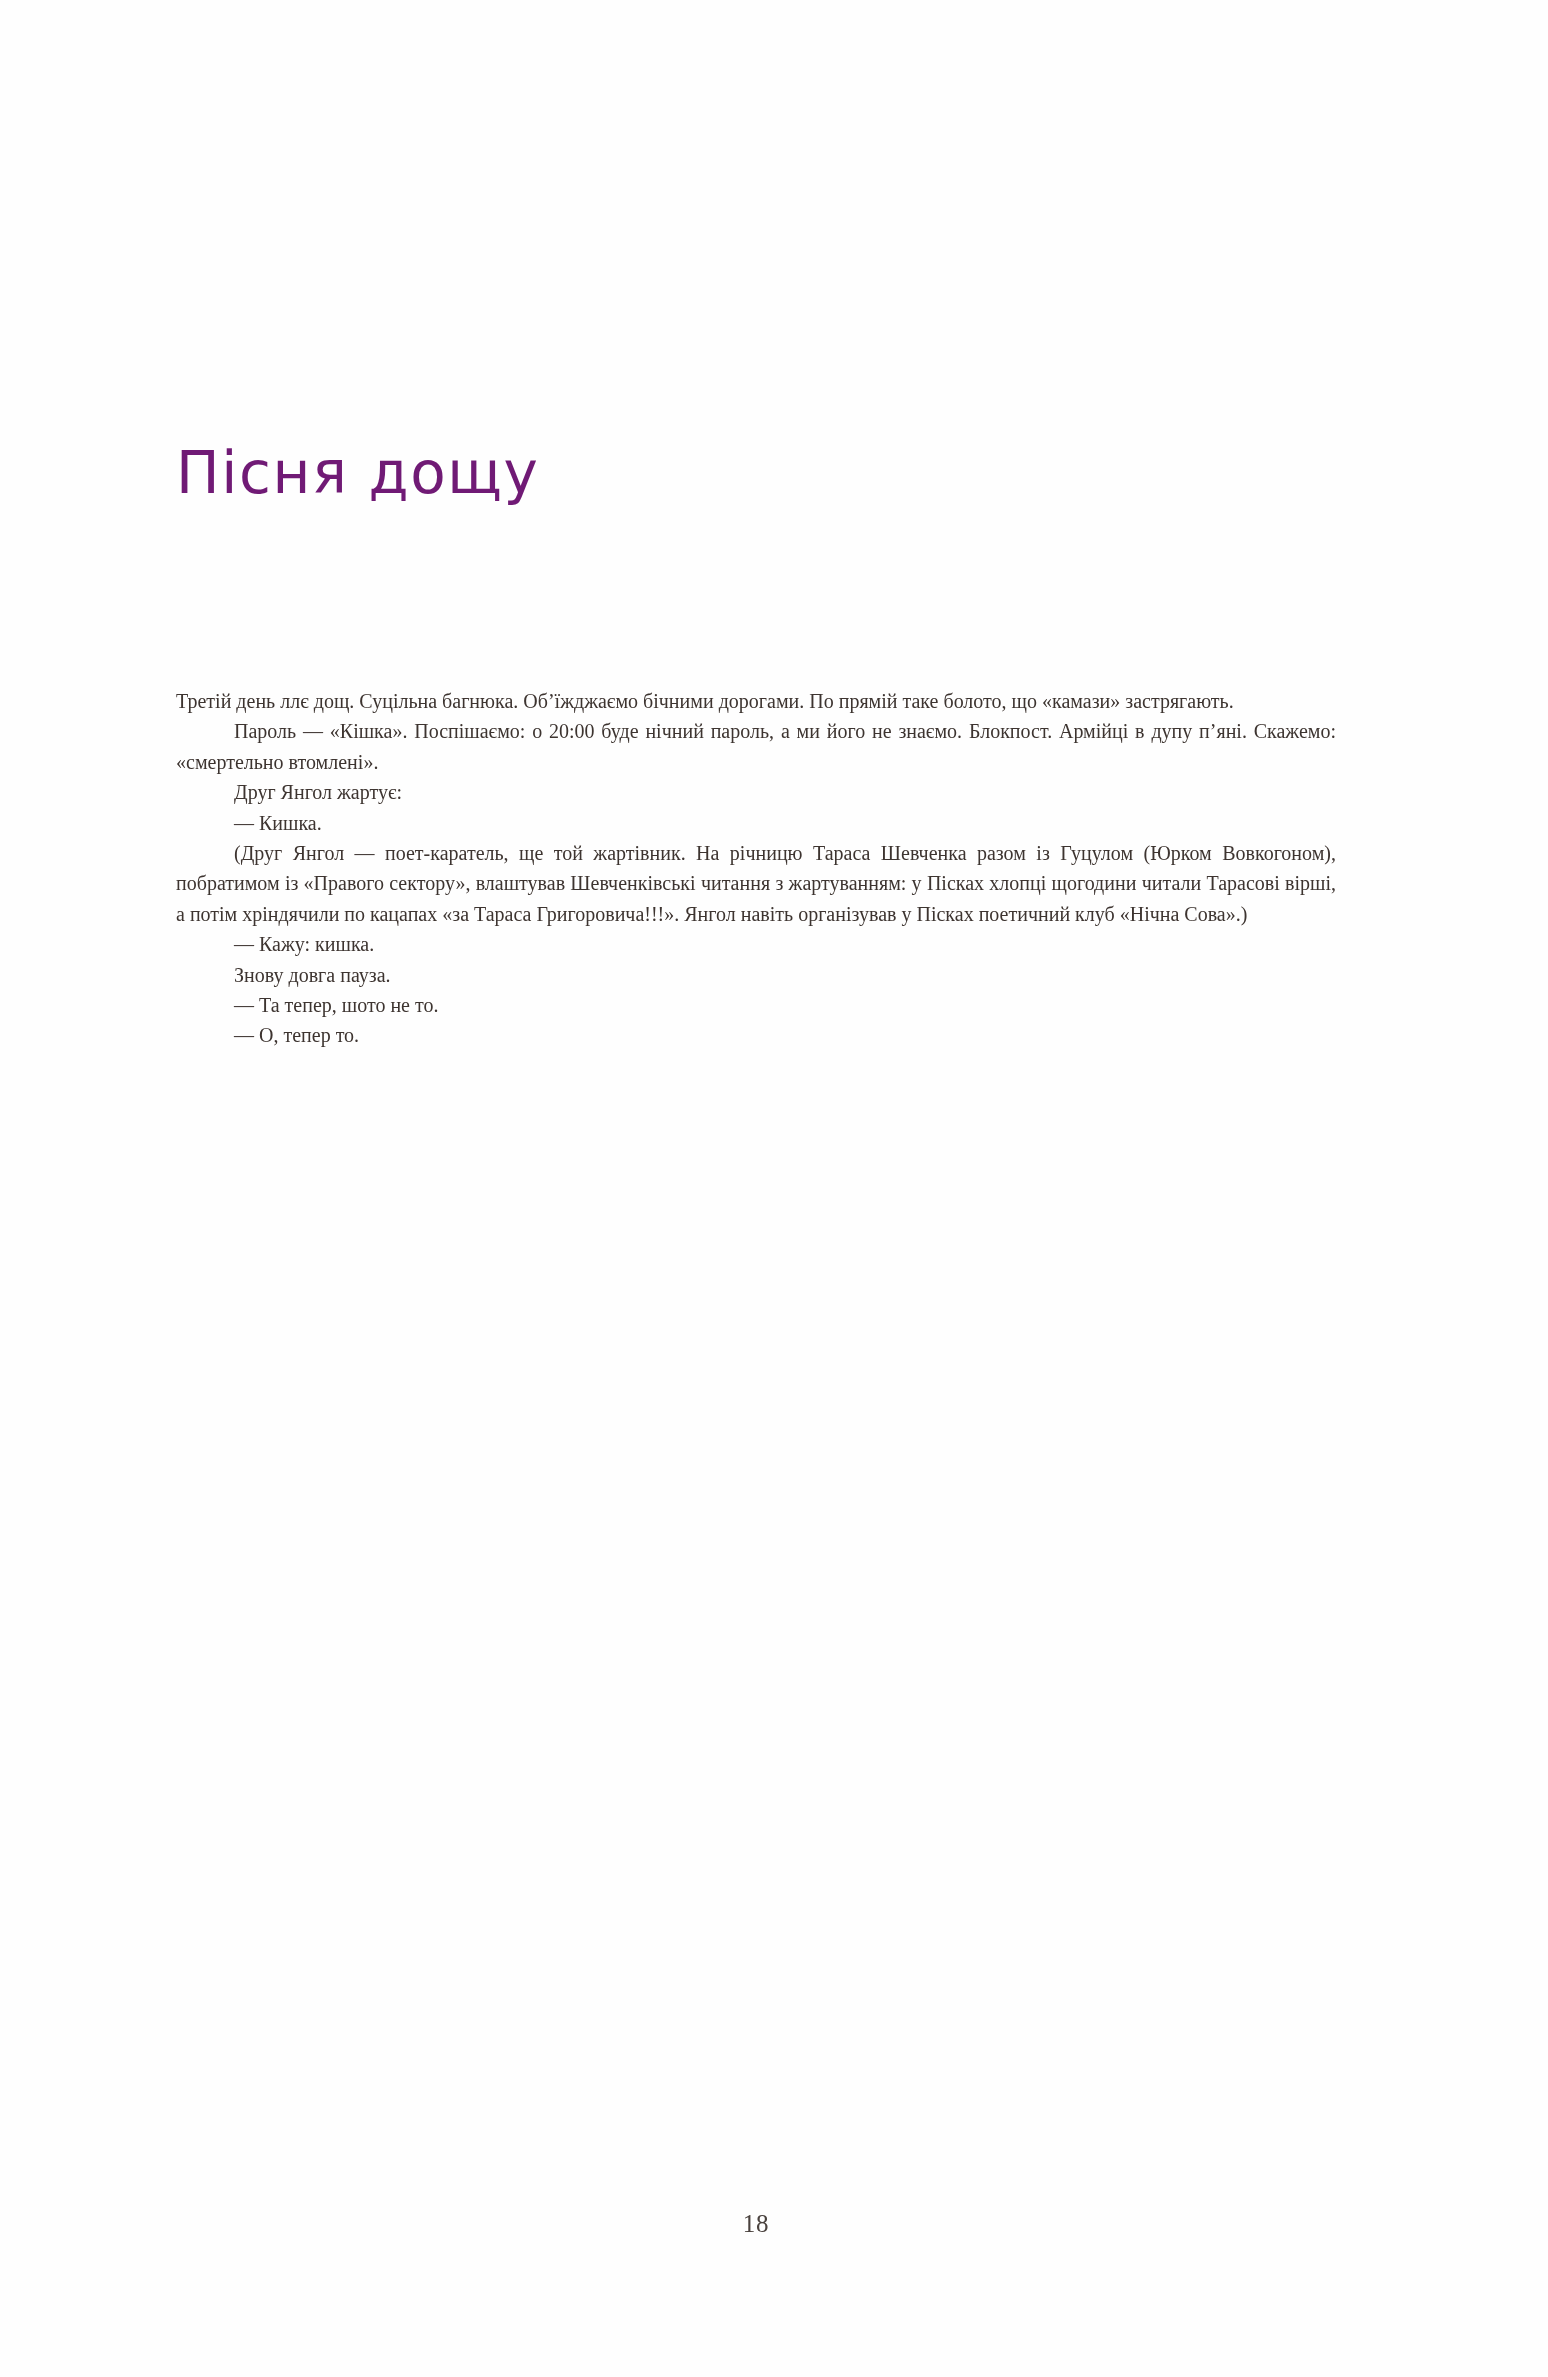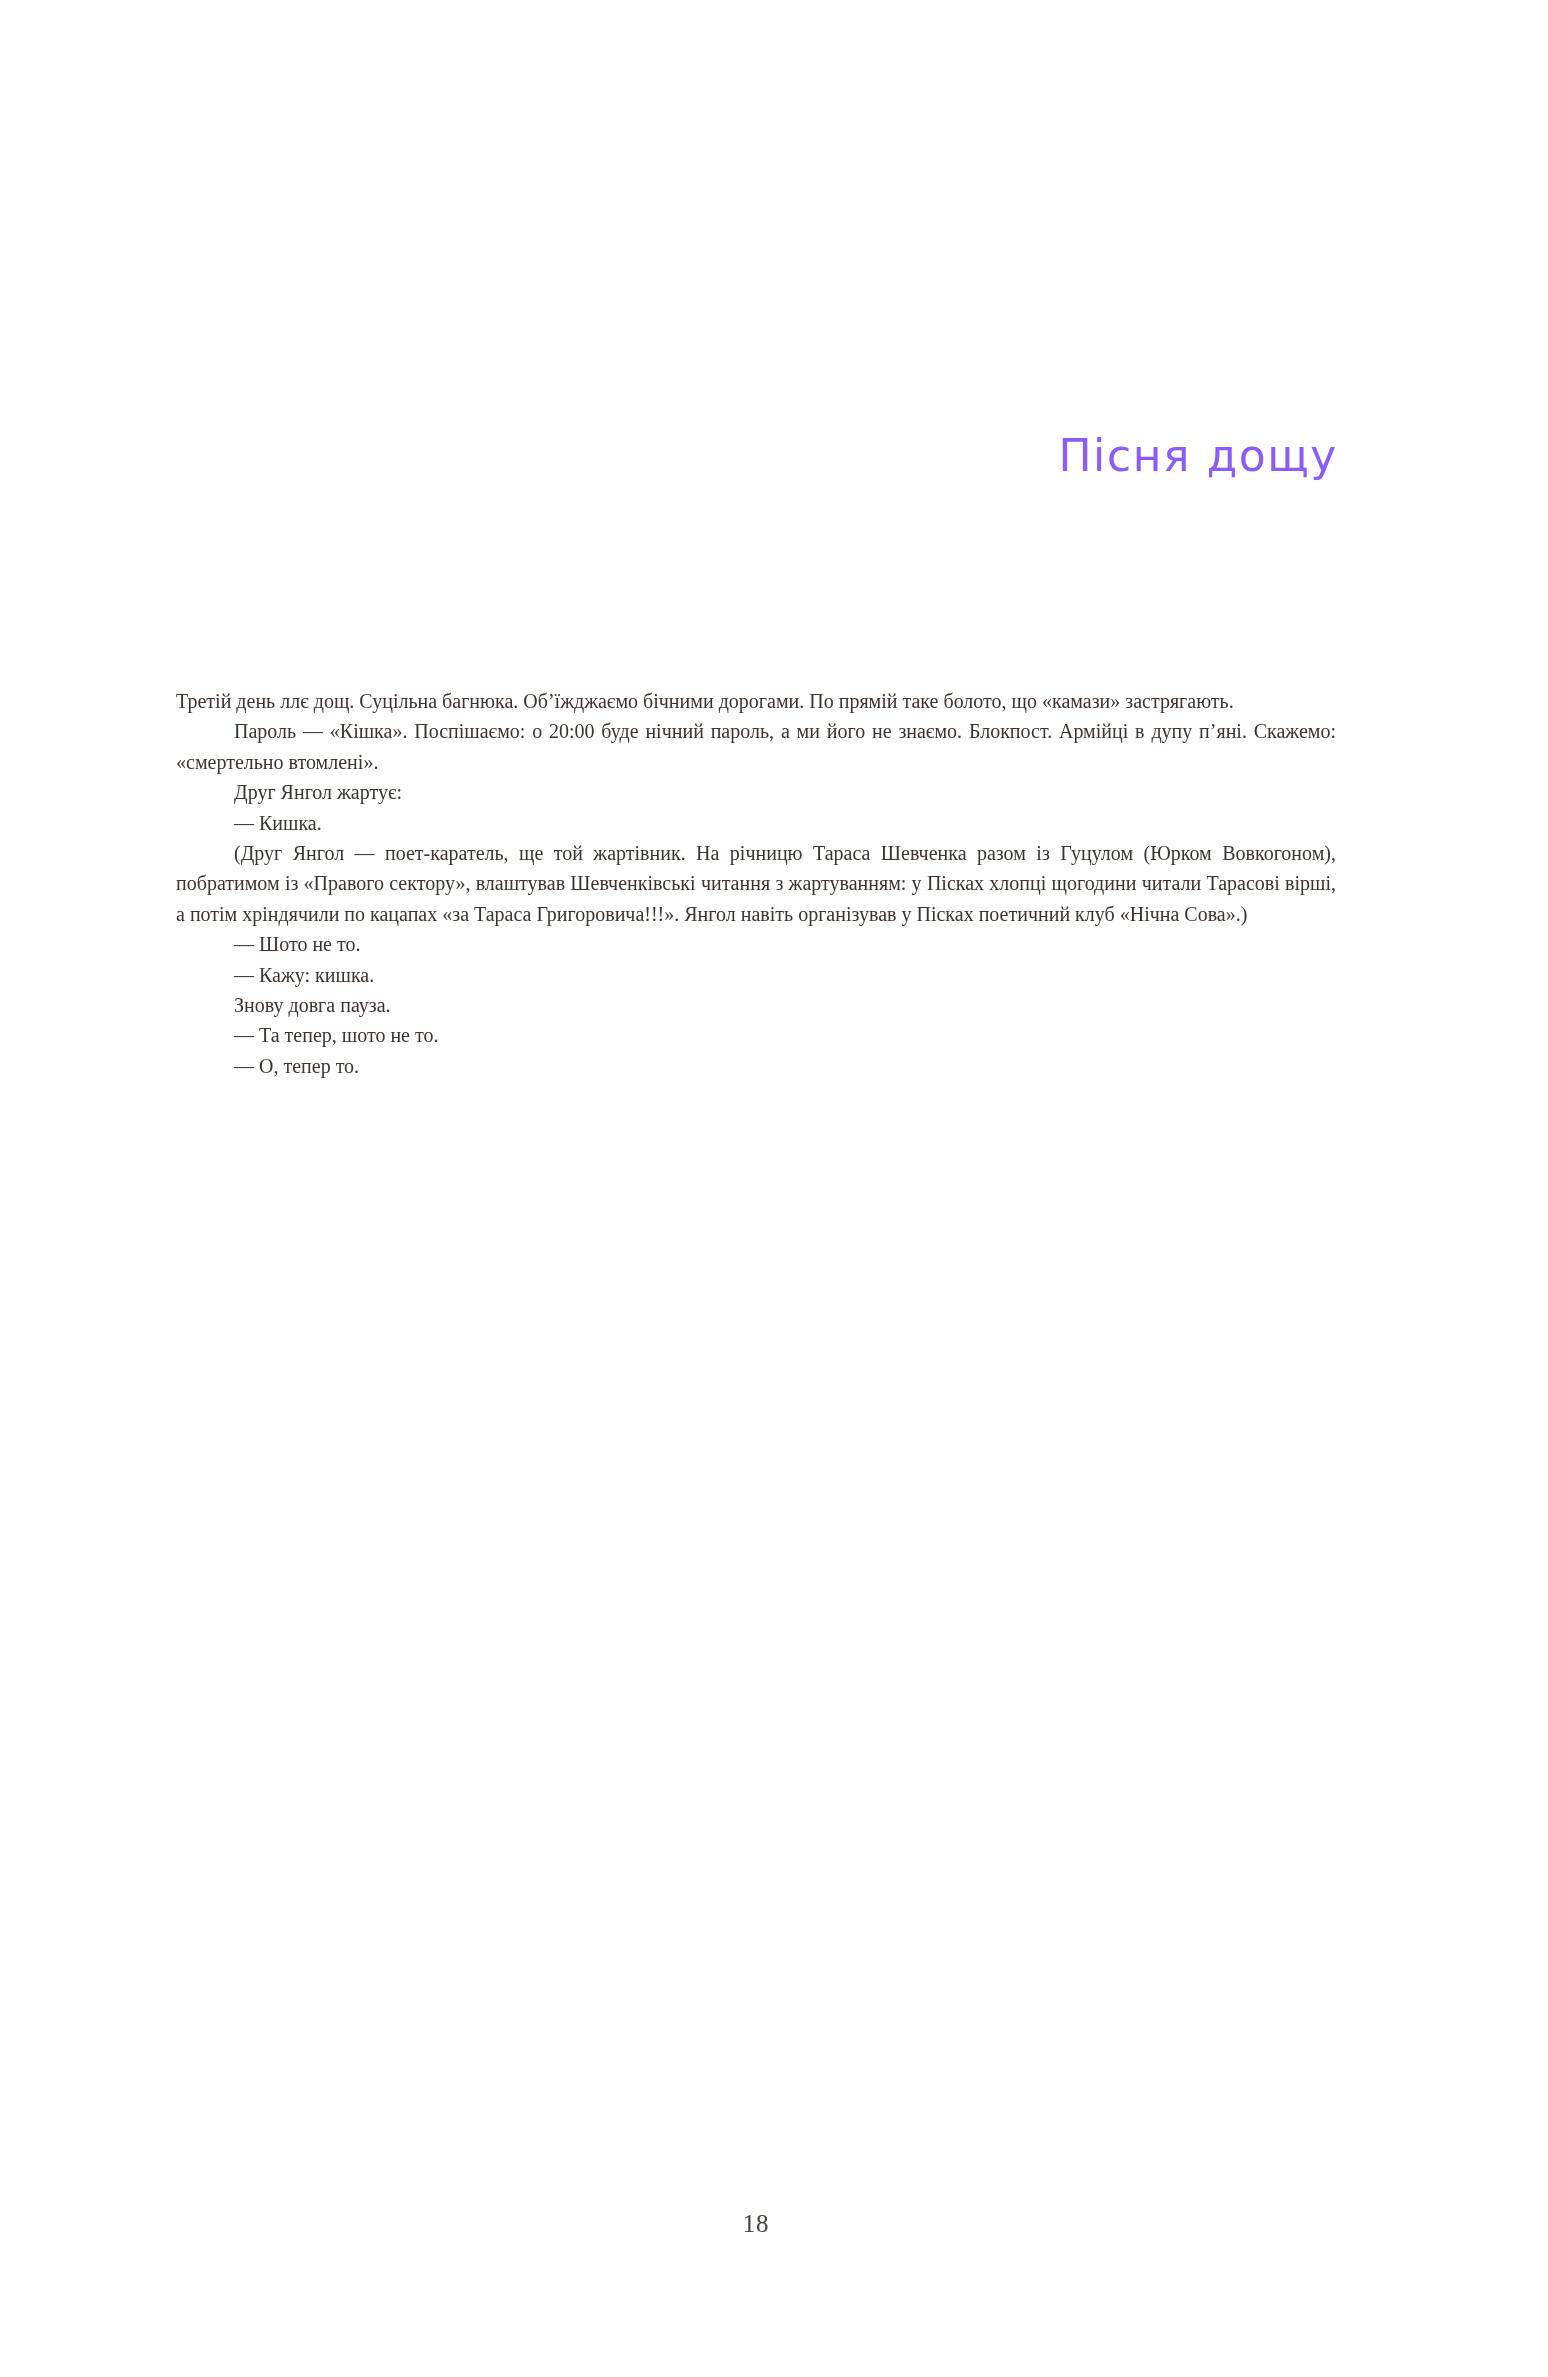--- a/index.html
+++ b/index.html
@@ -25,26 +25,26 @@
     left: 176px;
     top: 0;
     width: 1162px;
     height: 2377px;
   }
   .chapter-title {
     position: absolute;
     top: 403px;
     right: 0;
     width: 100%;
-    text-align: right;
+    text-align: left;
     font-family: "DejaVu Sans", sans-serif;
     font-weight: 400;
-    font-size: 44px;
+    font-size: 58px;
     letter-spacing: 1.6px;
-    color: #8b5cf6;
+    color: #701a75;
     line-height: 1.1;
   }
   .body-text {
     position: absolute;
     top: 686px;
     left: 0;
     width: 1160px;
     font-family: "Liberation Serif", serif;
     font-size: 20px;
     line-height: 1.52;
@@ -85,21 +85,20 @@
   <div class="page-inner">
 
     <h1 class="chapter-title">Пісня дощу</h1>
 
     <div class="body-text">
       <p class="noindent">Третій день ллє дощ. Суцільна багнюка. Об’їжджаємо бічними дорогами. По прямій таке болото, що «камази» застрягають.</p>
       <p class="indent">Пароль — «Кішка». Поспішаємо: о 20:00 буде нічний пароль, а ми його не знаємо. Блокпост. Армійці в дупу п’яні. Скажемо: «смертельно втомлені».</p>
       <p class="dialogue">Друг Янгол жартує:</p>
       <p class="dialogue">— Кишка.</p>
       <p class="indent">(Друг Янгол — поет-каратель, ще той жартівник. На річницю Тараса Шевченка разом із Гуцулом (Юрком Вовкогоном), побратимом із «Правого сектору», влаштував Шевченківські читання з жартуванням: у Пісках хлопці щогодини читали Тарасові вірші, а потім хріндячили по кацапах «за Тараса Григоровича!!!». Янгол навіть організував у Пісках поетичний клуб «Нічна Сова».)</p>
-      <p class="dialogue">— Шото не то.</p>
       <p class="dialogue">— Кажу: кишка.</p>
       <p class="dialogue">Знову довга пауза.</p>
       <p class="dialogue">— Та тепер, шото не то.</p>
       <p class="dialogue">— О, тепер то.</p>
     </div>
 
     <div class="page-number">18</div>
 
   </div>
 </div>

